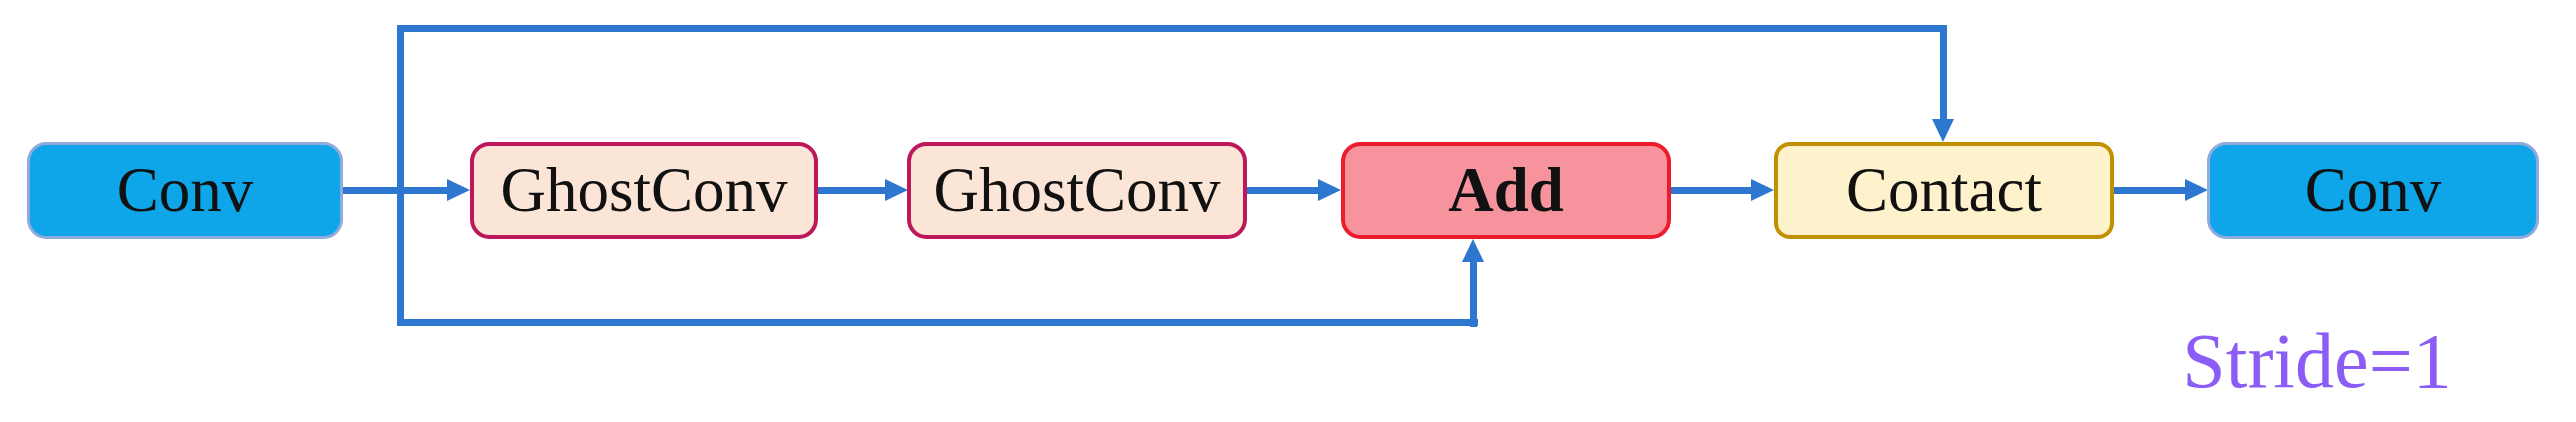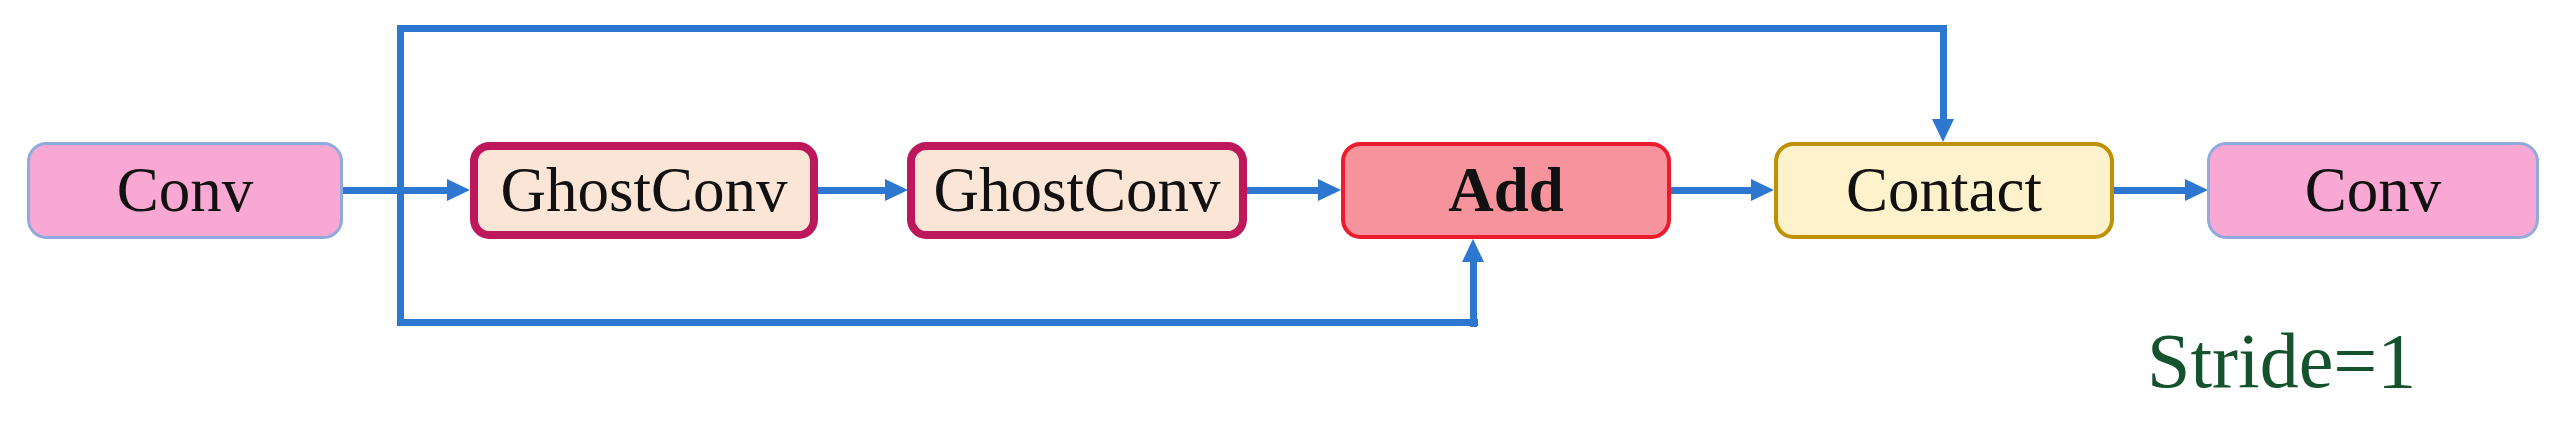--- a/index.html
+++ b/index.html
@@ -19,30 +19,30 @@
     height: 97px;
     box-sizing: border-box;
     border-radius: 19.4px;
     display: flex;
     align-items: center;
     justify-content: center;
     font-size: 63px;
     color: #111111;
     white-space: nowrap;
   }
-  .node-conv    { background: #f9a8d4; border: 3.2px solid #8FAADC; }
-  .node-ghost   { background: #FBE5D6; border: 8px solid #be185d; }
+  .node-conv    { background: #0ea5e9; border: 3.2px solid #8FAADC; }
+  .node-ghost   { background: #FBE5D6; border: 4px solid #be185d; }
   .node-add     { background: #F7939D; border: 4px solid #EC1C2C; font-weight: bold; }
   .node-contact { background: #FEF2CC; border: 4px solid #BF9000; }
 
   #node-conv-input  { left: 27px;   width: 316px; }
   #node-ghostconv-1 { left: 470px;  width: 348px; }
   #node-ghostconv-2 { left: 907px; width: 340px; }
   #node-add         { left: 1341px; width: 330px; }
-  #node-contact     { left: 1774px; width: 340px; }
+  #node-contact     { left: 1774px; width: 340px; border-radius: 16px; }
   #node-conv-output { left: 2207px; width: 332px; }
 
   
   .seg { position: absolute; background: #2E77D0; }
   .seg-h { height: 7.3px; }
   .seg-v { width: 7.3px; }
 
   
   #edge-1-line { left: 343px;  top: 187px; width: 108px; }
   #edge-2-line { left: 818px; top: 187px; width: 70px;  }
@@ -83,24 +83,24 @@
   #edge-5-head { left: 2185px; top: 179px; }
   #skip-top-head    { left: 1932px; top: 119px; } 
   #skip-bottom-head { left: 1462px; top: 239px; } 
 
   
   #stride-annotation {
     position: absolute;
     left: 2147px;
     top: 318px;
     width: 340px;
-    text-align: left;
+    text-align: center;
     font-size: 78px;
     line-height: 1.1;
-    color: #14532d;
+    color: #8b5cf6;
     white-space: nowrap;
   }
 </style>
 </head>
 <body>
 
 <div id="canvas">
 
   <div class="seg seg-v" id="skip-branch-v"></div>
   <div class="seg seg-h" id="skip-top-h"></div>

